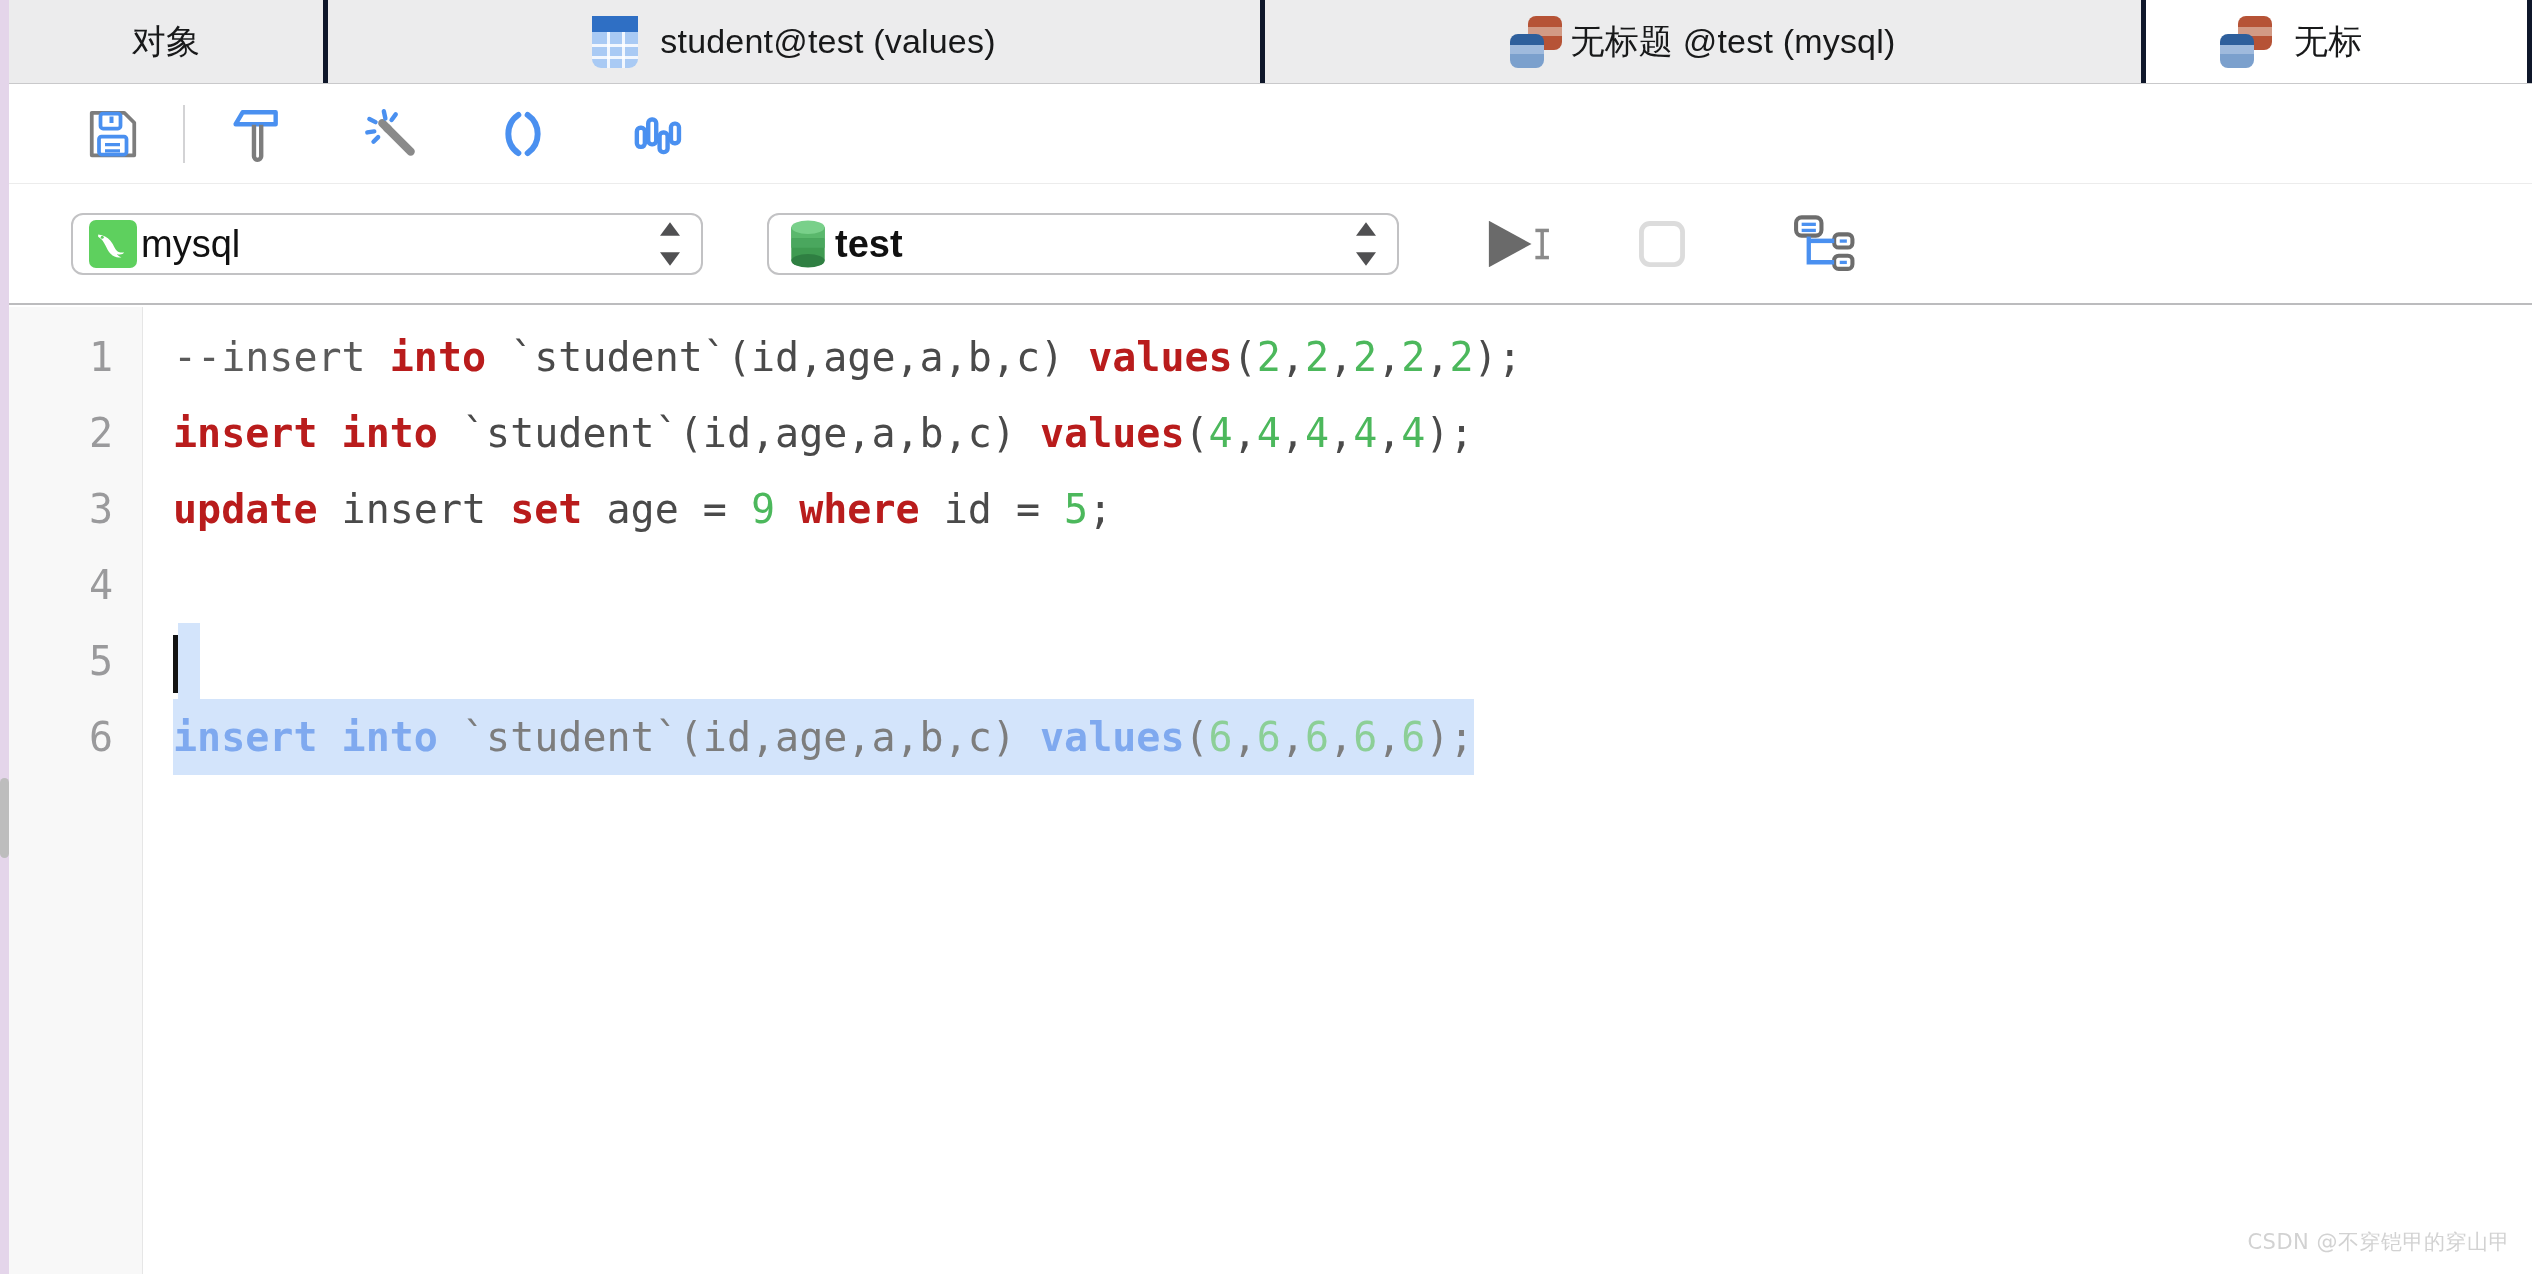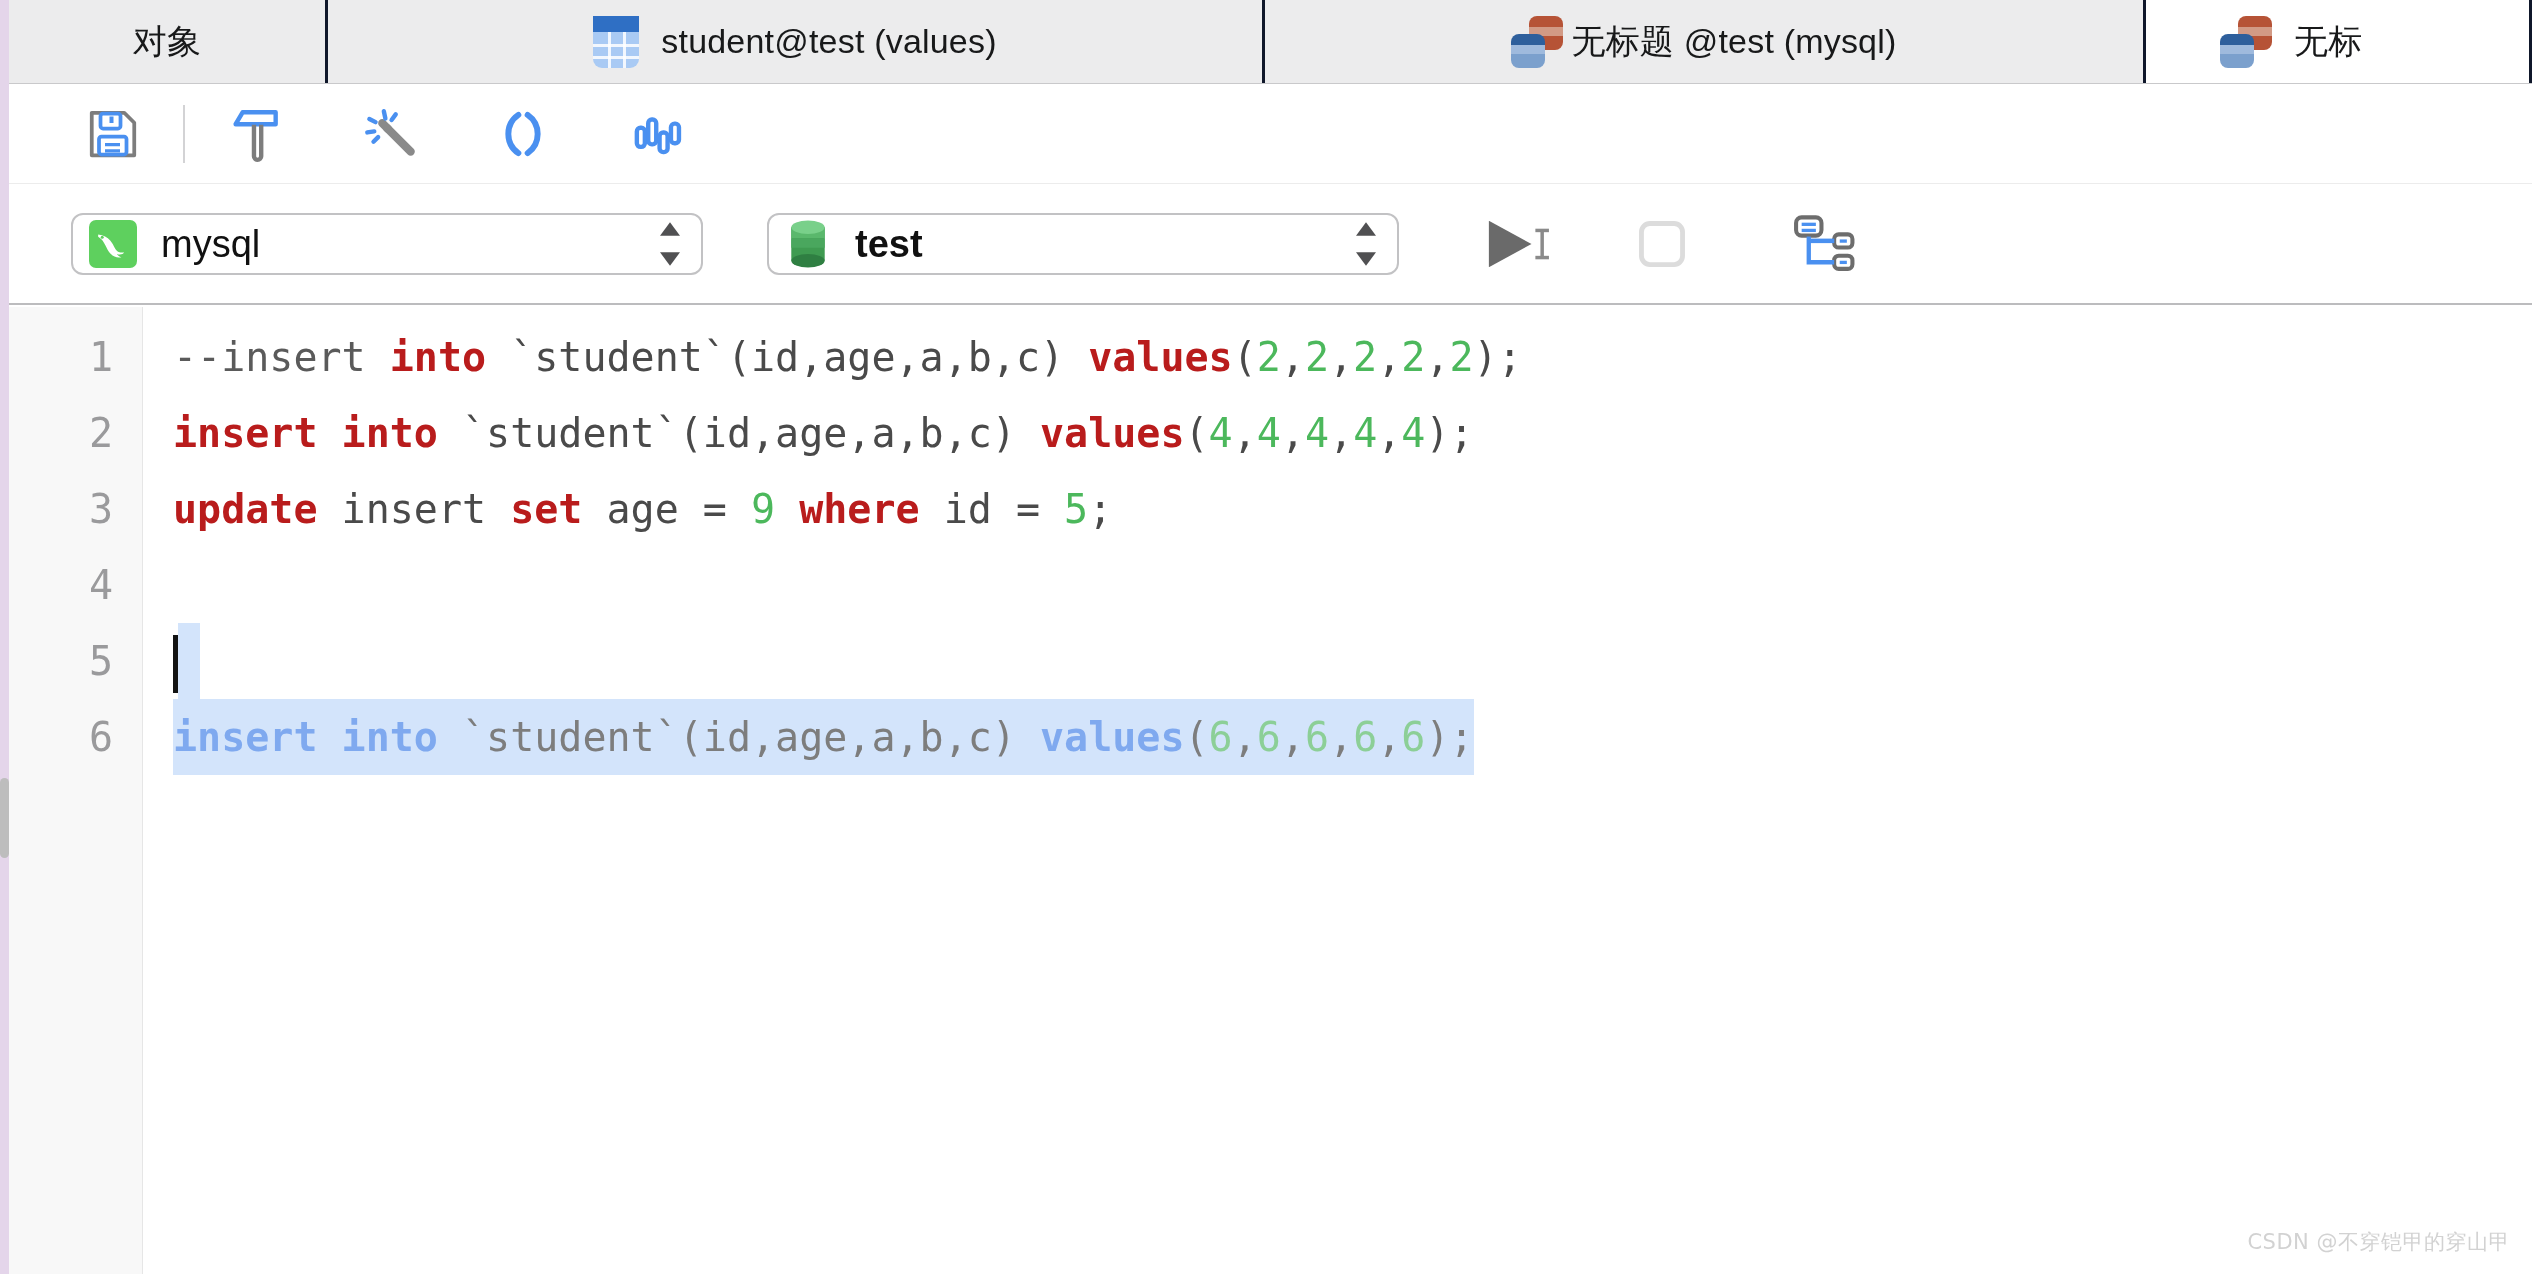--- a/index.html
+++ b/index.html
@@ -27,21 +27,21 @@
   }
   .tabbar::before{
     content:""; position:absolute; left:0; top:0; right:0; height:7px;
     background:#efeff0; border-bottom:1px solid #dcdcde;
   }
   .tab {
     position:relative;
     display:flex; align-items:center; justify-content:center;
     gap:22px;
     font-size:34px; color:#18191a;
-    border-right:3px solid #0f172a;
+    border-right:5px solid #0f172a;
     padding:0 24px;
     white-space:nowrap;
     background:#ececed;
   }
   .tab.active { background:#ffffff; }
   .tab-objects { width:319px; }
   .tab-student { width:937px; }
   .tab-untitled1 { width:881px;gap:8px; }
   .tab-untitled2 { width:386px; justify-content:flex-start; padding-left:74px; overflow:hidden; }
 
@@ -96,21 +96,21 @@
   .connbar {
     position:absolute; left:9px; top:185px; width:2523px; height:120px;
     background:#ffffff;
     display:flex; align-items:center;
     padding-left:62px;
     border-bottom:2px solid #bcbcbe;
   }
   .select-box {
     height:62px; border:2px solid #c2c2c4; border-radius:12px;
     background:#ffffff;
-    display:flex; align-items:center; gap:24px;
+    display:flex; align-items:center; gap:4px;
     padding:0 14px 0 16px;
     position:relative;
   }
   .select-mysql { width:632px; }
   .select-db   { width:632px; margin-left:64px;font-weight:bold; }
   .select-text { font-size:38px; color:#111; flex:1 1 auto; }
   .stepper {
     width:34px; height:54px; position:relative; flex:0 0 auto;
     display:flex; flex-direction:column; align-items:center; justify-content:space-between;
     color:#4c4c4e;

